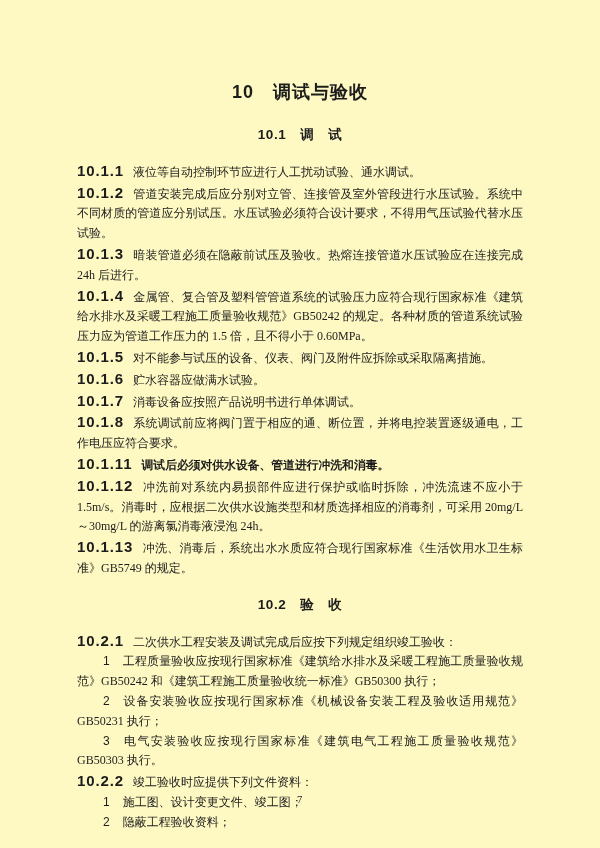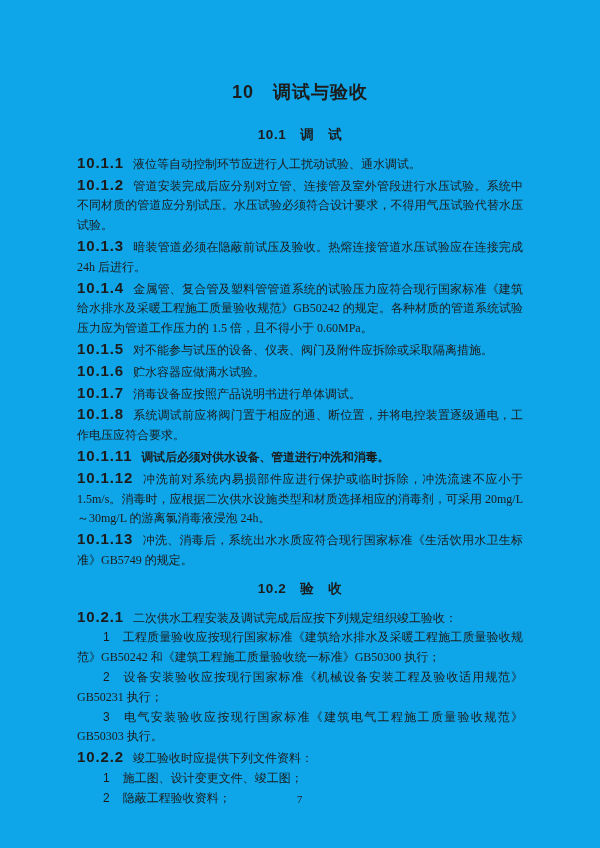--- a/index.html
+++ b/index.html
@@ -4,21 +4,21 @@
 <style>
   html, body {
     margin: 0;
     padding: 0;
     background: #ffffff;
   }
   .page {
     position: relative;
     width: 600px;
     height: 848px;
-    background: #0ea5e9;
+    background: #fef9c3;
     color: #1c1c1c;
     font-family: "Liberation Serif", "DejaVu Serif", serif;
     overflow: hidden;
   }
   .inner {
     width: 446px;
     margin: 0 auto;
     padding-top: 82px;
   }
   .chapter-title {
@@ -28,21 +28,21 @@
     text-align: center;
     margin: 0 0 23px 0;
     line-height: 20px;
     letter-spacing: 1px;
   }
   .section-heading {
     font-family: "Liberation Sans", "DejaVu Sans", sans-serif;
     font-size: 13.5px;
     font-weight: bold;
     text-align: center;
-    margin: 8px;
+    margin: 16px;
     line-height: 19.8px;
     letter-spacing: 0.5px;
   }
   p.clause {
     margin: 0;
     font-size: 12px;
     line-height: 19.8px;
     text-align: justify;
   }
   .clause-num {

